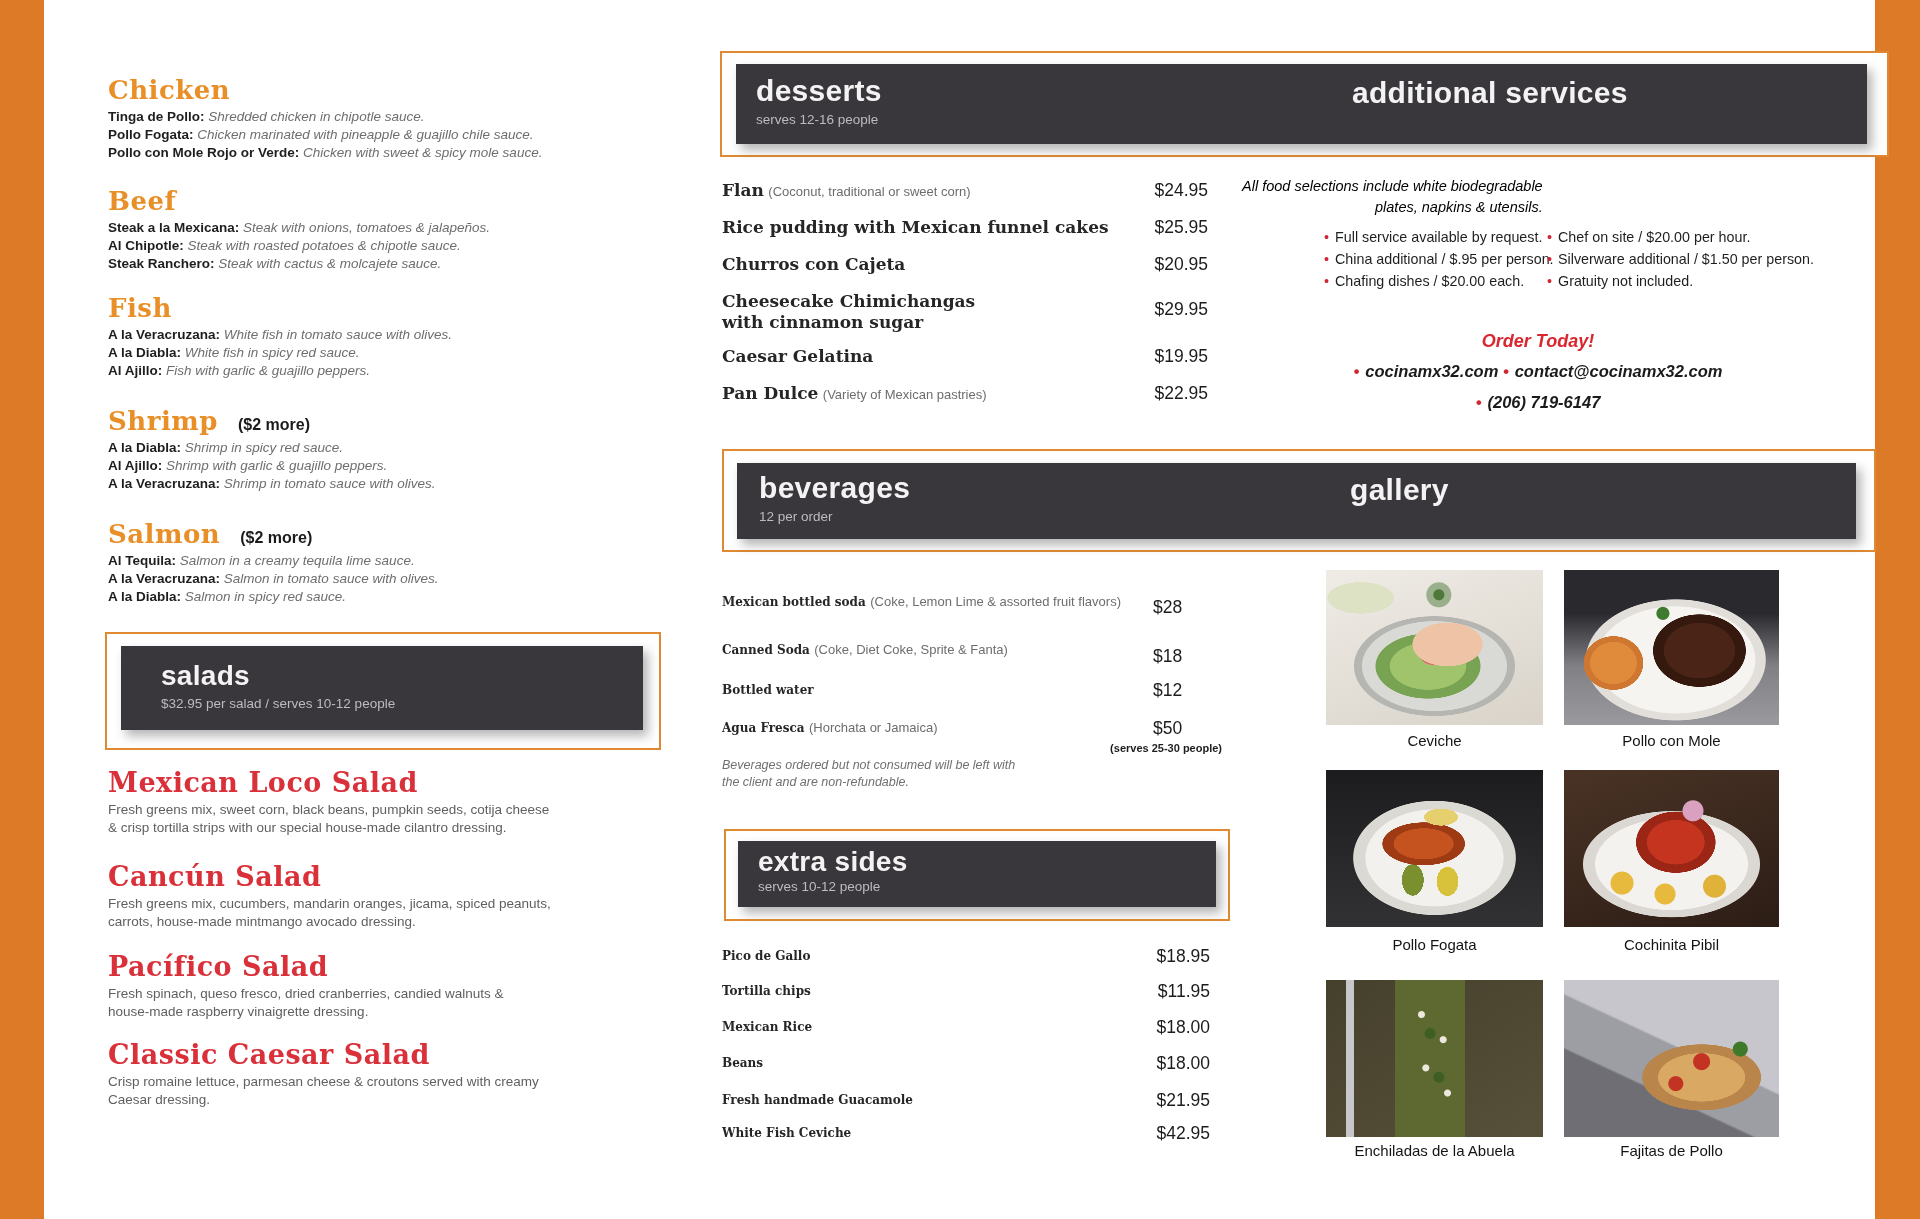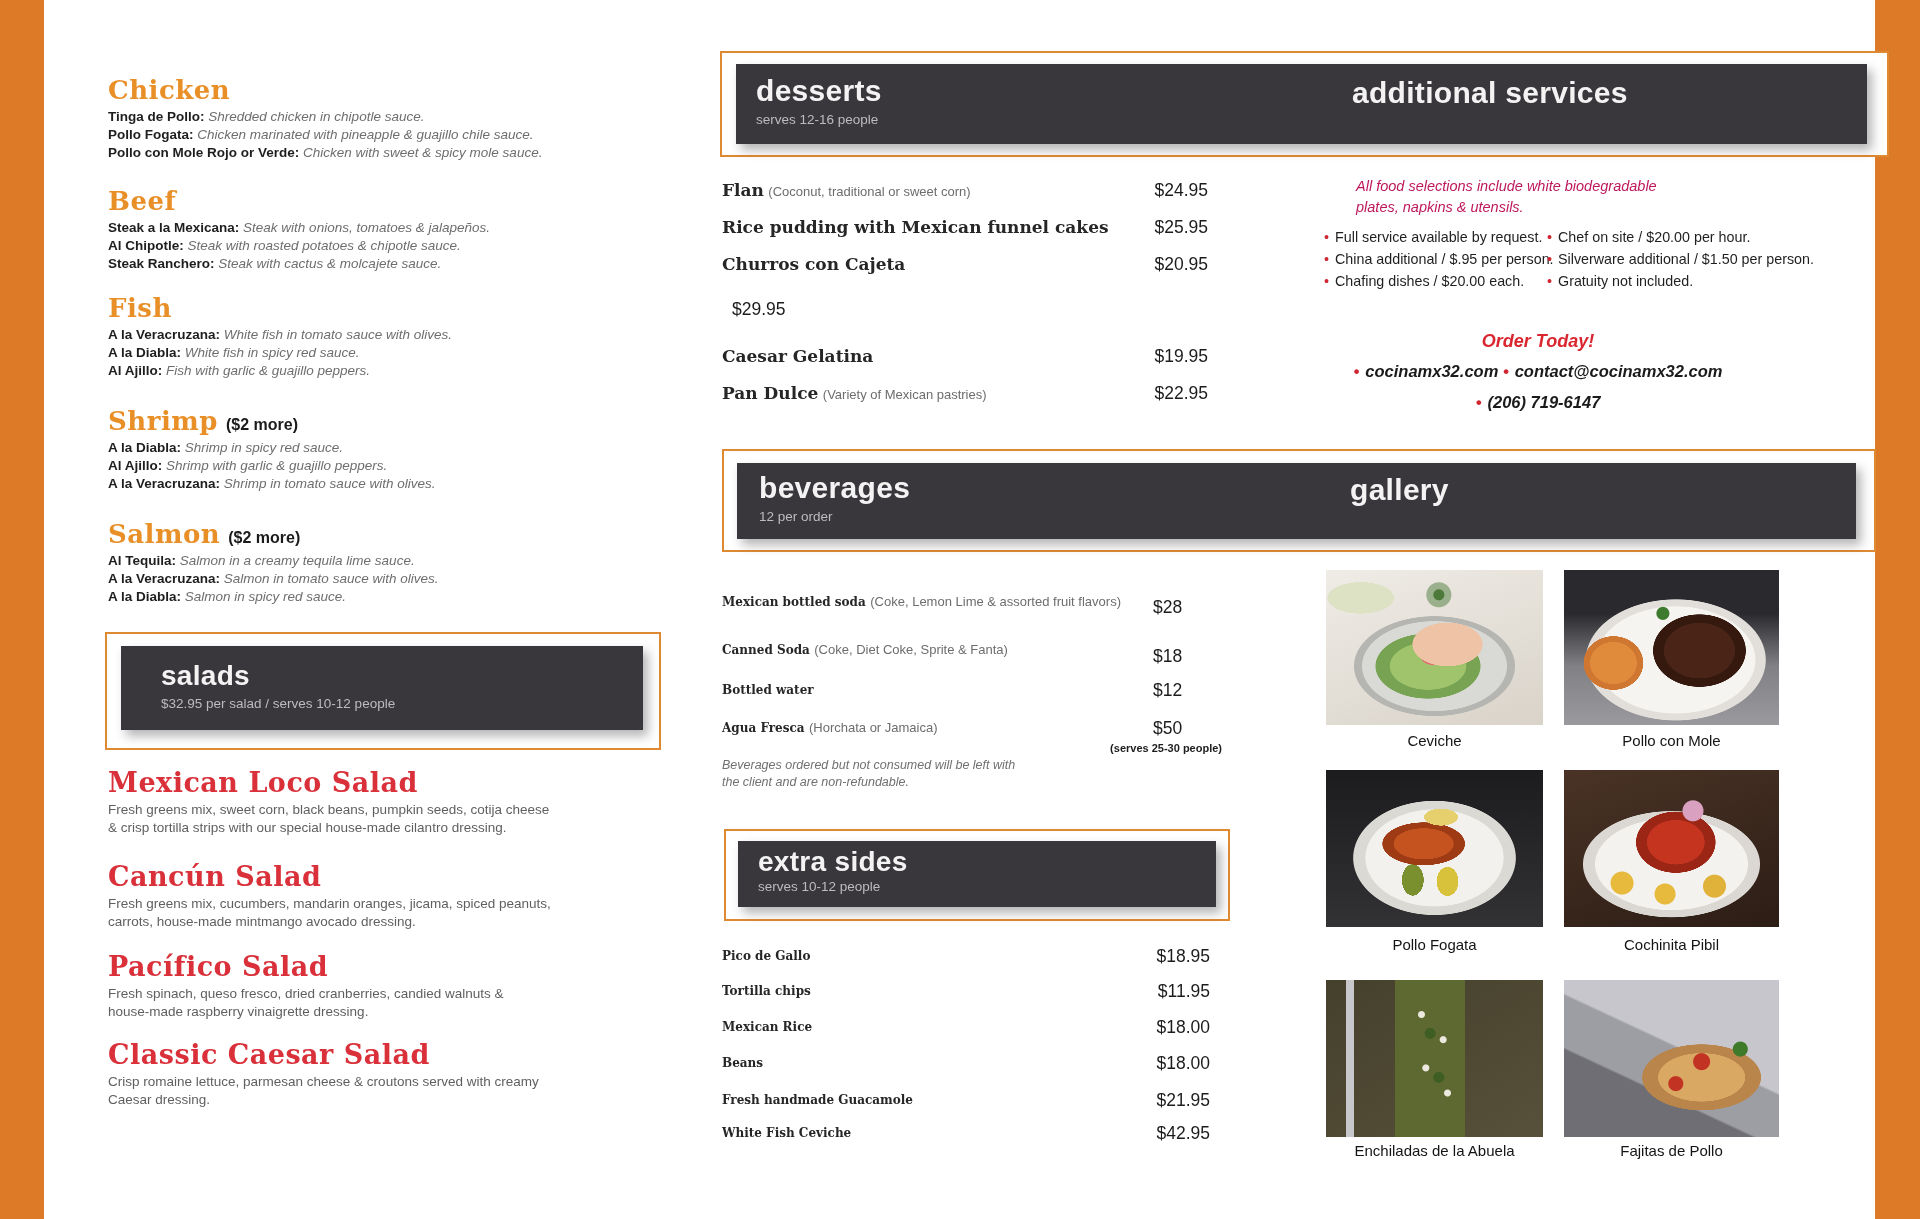--- a/index.html
+++ b/index.html
@@ -5,21 +5,21 @@
   html,body{margin:0;padding:0;background:#fff;}
   .page{position:relative;width:1920px;height:1219px;background:#ffffff;overflow:hidden;
         font-family:"Liberation Sans",sans-serif;color:#222;}
   .sidebar{position:absolute;top:0;height:100%;background:#DC7A28;}
   .sidebar.left{left:0;width:44px;}
   .sidebar.right{left:1875px;width:45px;}
 
   
   .protein-sec{position:absolute;left:108px;width:520px;}
   .protein-title{font-family:"DejaVu Serif",serif;font-weight:bold;font-size:26px;line-height:28px;
-                 color:#E98F28;margin:0 0 4px 0;letter-spacing:.5px;display:inline-block;}
+                 color:#E98F28;margin:0 12px 4px 0;letter-spacing:.5px;display:inline-block;}
   .hnote{font-size:16px;font-weight:bold;color:#1b1b1b;margin-left:8px;}
   .p-item{font-size:13.5px;line-height:18px;white-space:nowrap;}
   .p-item .nm{font-weight:bold;color:#1e1e1e;}
   .p-item .ds{font-style:italic;color:#6e6e6e;}
 
   
   .outline{position:absolute;border:2px solid #DF8A33;background:#fff;margin-left:27px;}
   .bar{position:absolute;background:#3A373C;box-shadow:5px 6px 10px rgba(40,40,45,.35);}
   .bar-title{font-weight:bold;font-size:30px;line-height:34px;color:#f4f3f4;letter-spacing:.3px;}
   .bar-title.sm{font-size:28px;line-height:32px;}
@@ -42,22 +42,22 @@
   .d-price{font-size:17.5px;color:#1c1c1c;flex:none;margin-left:10px;}
   .b-name-wrap{position:absolute;left:722px;width:403px;}
   .b-price{position:absolute;left:1153px;font-size:17.5px;color:#1c1c1c;}
   .b-price-note{position:absolute;left:1100px;width:122px;text-align:right;
                 font-size:11px;font-weight:bold;color:#1d1d1d;}
   .b-footnote{position:absolute;left:722px;font-size:12.5px;font-style:italic;color:#707070;
               line-height:17px;white-space:pre-line;}
   .s-row{position:absolute;left:722px;width:488px;display:flex;justify-content:space-between;align-items:flex-start;}
 
   
-  .svc-intro{position:absolute;left:1356px;top:176px;font-size:14.5px;font-style:italic;
-             color:#be185d;line-height:21px;white-space:pre-line;}
+  .svc-intro{position:absolute;left:1242px;top:176px;font-size:14.5px;font-style:italic;
+             color:#000000;line-height:21px;white-space:pre-line;text-align:right;}
   .svc-col{position:absolute;top:226px;}
   .svc-col.c1{left:1307px;}
   .svc-col.c2{left:1530px;}
   .svc-item{font-size:14.3px;color:#1f1f1f;line-height:22px;margin-left:17px;}
   .rdot{color:#CF2630;margin-right:6px;}
   .order-today{position:absolute;left:1310px;top:331px;width:456px;text-align:center;
                font-size:18px;font-weight:bold;font-style:italic;color:#D9262F;}
   .contact-line{position:absolute;left:1290px;width:496px;text-align:center;
                 font-size:16.5px;font-weight:bold;font-style:italic;color:#1b1b1b;}
 
@@ -195,20 +195,22 @@
   </div>
   <div class="d-row" style="top:217px">
     <div><span class="d-name">Rice pudding with Mexican funnel cakes</span></div>
     <div class="d-price">$25.95</div>
   </div>
   <div class="d-row" style="top:254px">
     <div><span class="d-name">Churros con Cajeta</span></div>
     <div class="d-price">$20.95</div>
   </div>
   <div class="d-row" style="top:291px">
+    <div><span class="d-name">Cheesecake Chimichangas
+with cinnamon sugar</span></div>
     <div class="d-price" style="margin-top:8px">$29.95</div>
   </div>
   <div class="d-row" style="top:346px">
     <div><span class="d-name">Caesar Gelatina</span></div>
     <div class="d-price">$19.95</div>
   </div>
   <div class="d-row" style="top:383px">
     <div><span class="d-name">Pan Dulce</span> <span class="d-note">(Variety of Mexican pastries)</span></div>
     <div class="d-price">$22.95</div>
   </div>

